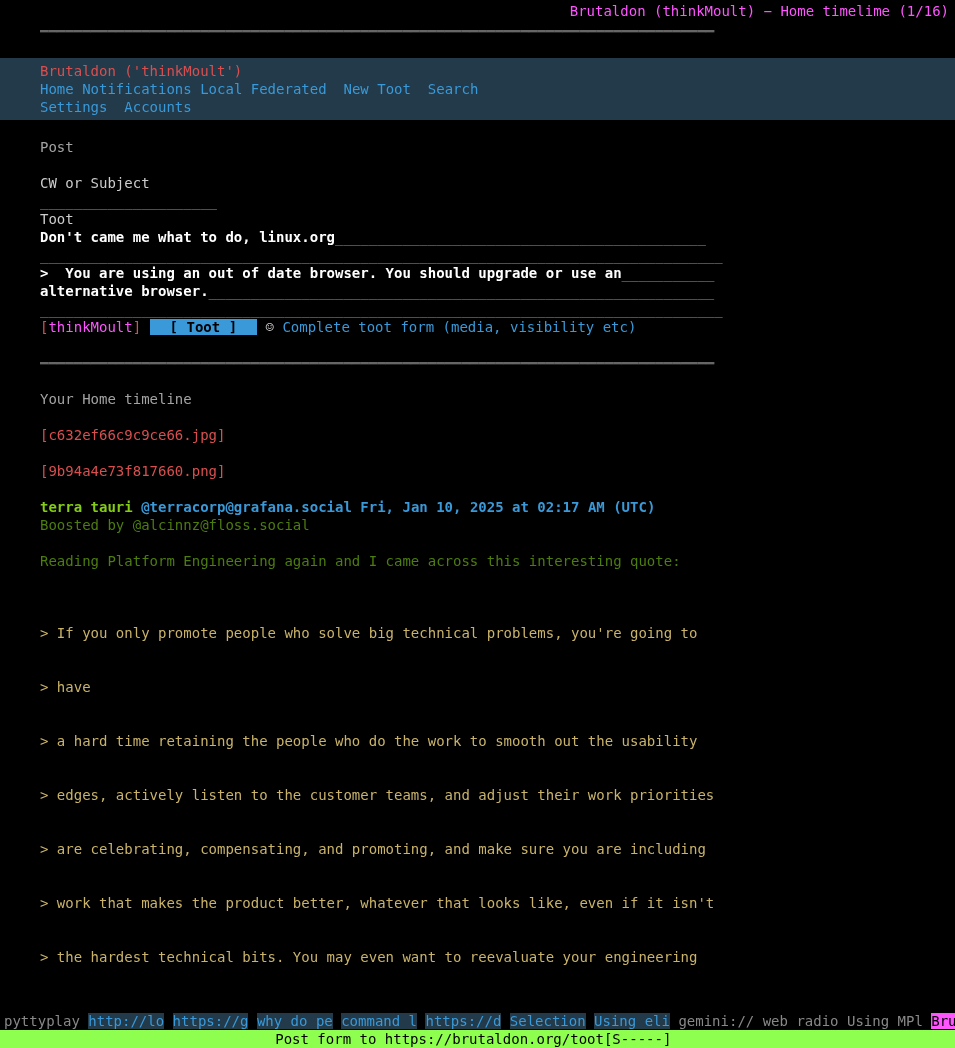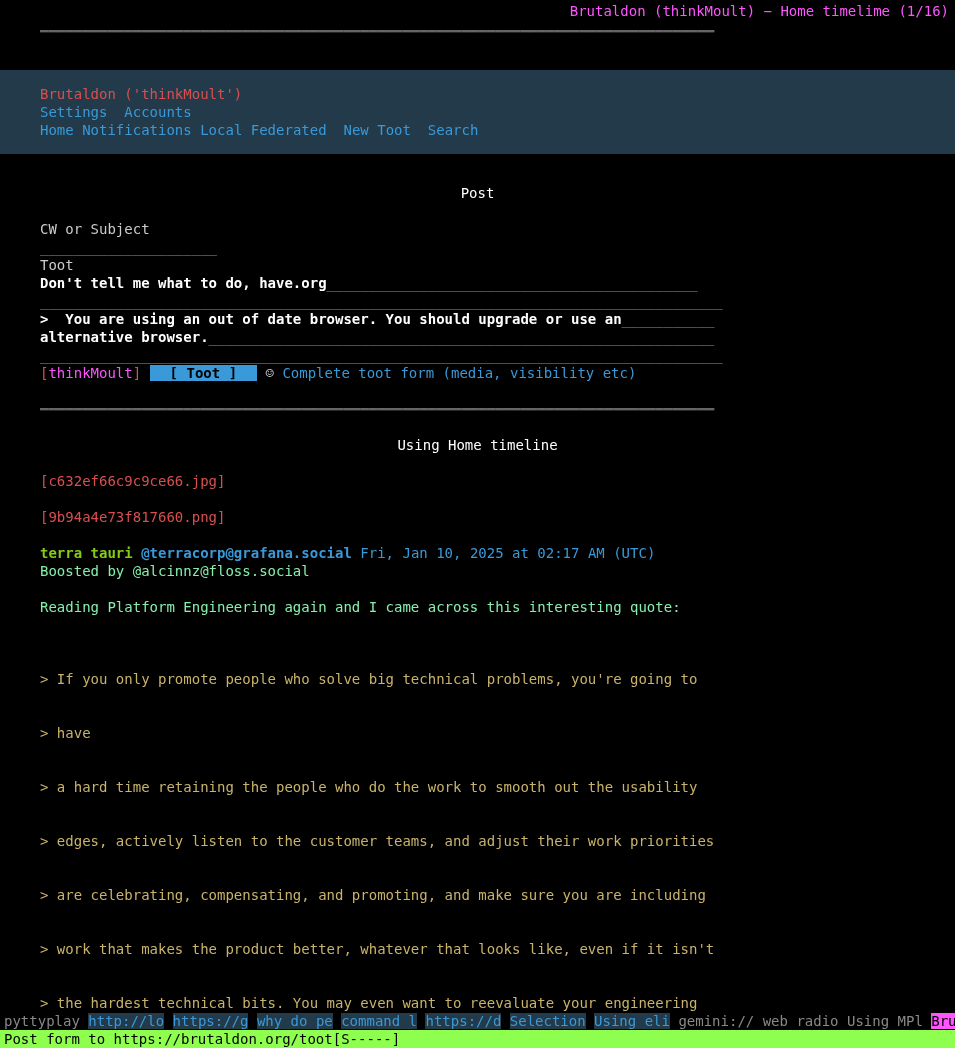--- a/index.html
+++ b/index.html
@@ -27,36 +27,36 @@
   }
   .hr {
     color: #666;
     letter-spacing: 0;
     white-space: pre;
     overflow: hidden;
   }
   .brand { color: #d94f4f; }
   .nav a, .nav span { color: #3a99d8; }
   .nav { white-space: pre; }
-  .section-head { color: #ffffff; text-align: center; }
+  .section-head { color: #a3a3a3; }
   .label { color: #ccc; }
   .field-underline { color: #888; white-space: pre; }
   .tootbody { color: #fff; font-weight: bold; white-space: pre-wrap; }
   .tootfill { color: #888; }
   .poster-row { white-space: pre; }
   .bracket { color: #d94f4f; }
   .user { color: #ff55ff; }
   .btn-inv { background: #3a99d8; color: #000; font-weight: bold; padding: 0 20px; }
   .emoji { color: #ccc; }
   .aux { color: #3a99d8; }
   .imglink { color: #d94f4f; }
   .author { color: #84cc16; font-weight: bold; }
   .handle { color: #3a99d8; font-weight: bold; }
-  .timestamp { color: #3a99d8; font-weight: normal; }
-  .body { color: #86efac; }
+  .timestamp { color: #3a99d8; font-weight: bold; }
+  .body { color: #4d7c0f; }
   .quote { color: #C9B36A; white-space: pre-wrap; }
   .tabs {
     position: absolute;
     bottom: 18px;
     left: 0;
     right: 0;
     white-space: pre;
     background: #000;
     padding: 0 4px;
   }
@@ -66,66 +66,66 @@
   .status {
     position: absolute;
     bottom: 0;
     left: 0;
     right: 0;
     background: #8fff4f;
     color: #000;
     padding: 0 4px;
     white-space: pre;
     display: flex;
-    justify-content: flex-start;
+    justify-content: center;
   }
   .navrow {
     background: #223a4a;
-    margin: 12px -40px;
-    padding: 15px 40px;
+    margin: 0 -40px;
+    padding: 4px 40px;
   }
 </style>
 </head>
 <body>
 
 <div class="titlebar">Brutaldon (thinkMoult) − Home timelime (1/16)</div>
 
 <div class="main">
   <div class="hr">━━━━━━━━━━━━━━━━━━━━━━━━━━━━━━━━━━━━━━━━━━━━━━━━━━━━━━━━━━━━━━━━━━━━━━━━━━━━━━━━</div>
   <br>
 
   <div class="navrow">
     <div class="brand">Brutaldon ('thinkMoult')</div>
+    <div class="nav"><span>Home</span> <span>Notifications</span> <span>Local</span> <span>Federated</span>  <span>New Toot</span>  <span>Search</span></div>
     <div class="nav"><span>Settings</span>  <span>Accounts</span></div>
-    <div class="nav"><span>Home</span> <span>Notifications</span> <span>Local</span> <span>Federated</span>  <span>New Toot</span>  <span>Search</span></div>
   </div>
   <br>
 
   <div class="section-head">Post</div>
   <br>
 
   <div class="label">CW or Subject</div>
   <div class="field-underline">_____________________</div>
   <div class="label">Toot</div>
 
   <div>
-    <span class="tootbody">Don't tell me what to do, have.org</span><span class="tootfill">____________________________________________</span><br>
+    <span class="tootbody">Don't came me what to do, linux.org</span><span class="tootfill">____________________________________________</span><br>
     <span class="tootfill">_________________________________________________________________________________</span><br>
     <span class="tootbody">&gt;  You are using an out of date browser. You should upgrade or use an</span><span class="tootfill">___________</span><br>
     <span class="tootbody">alternative browser.</span><span class="tootfill">____________________________________________________________</span><br>
     <span class="tootfill">_________________________________________________________________________________</span>
   </div>
 
   <div class="poster-row"><span class="bracket">[</span><span class="user">thinkMoult</span><span class="bracket">]</span> <span class="btn-inv">[<span> Toot </span>]</span> <span class="emoji">☺</span> <span class="aux">Complete toot form (media, visibility etc)</span></div>
 
   <br>
   <div class="hr">━━━━━━━━━━━━━━━━━━━━━━━━━━━━━━━━━━━━━━━━━━━━━━━━━━━━━━━━━━━━━━━━━━━━━━━━━━━━━━━━</div>
   <br>
 
-  <div class="section-head">Using Home timeline</div>
+  <div class="section-head">Your Home timeline</div>
   <br>
 
   <div class="imglink">[c632ef66c9c9ce66.jpg]</div>
   <br>
   <div class="imglink">[9b94a4e73f817660.png]</div>
   <br>
 
   <div><span class="author">terra tauri</span> <span class="handle">@terracorp@grafana.social</span> <span class="timestamp">Fri, Jan 10, 2025 at 02:17 AM (UTC)</span></div>
   <div class="body">Boosted by @alcinnz@floss.social</div>
   <br>

